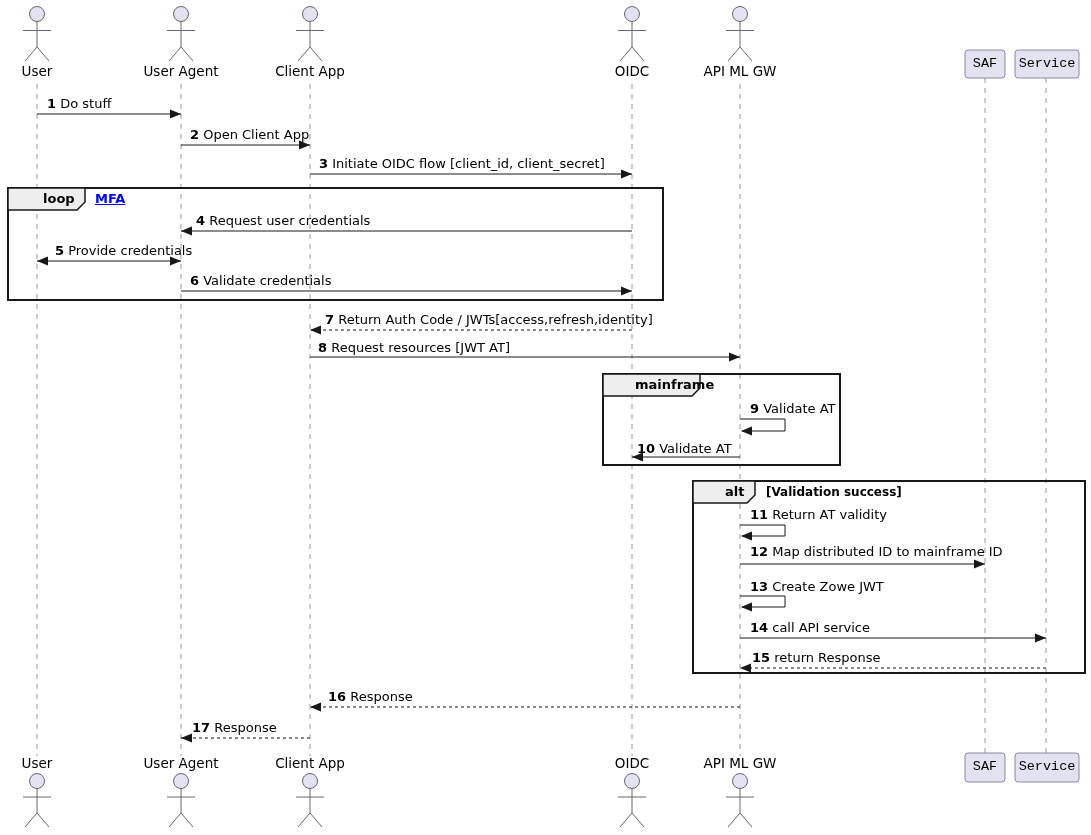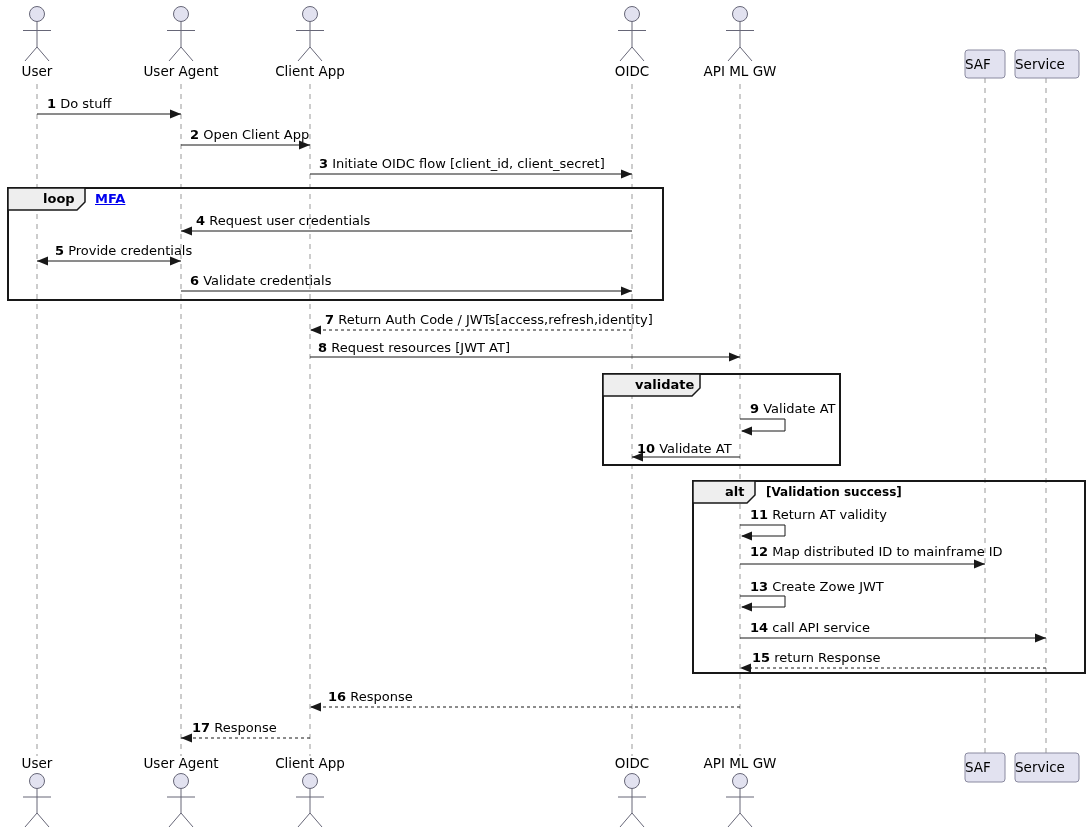--- a/index.html
+++ b/index.html
@@ -12,21 +12,21 @@
   .pbox{fill:#E2E2F0;stroke:#8a8aa0;stroke-width:1;}
   .frame{fill:none;stroke:#181818;stroke-width:2;}
   .pent{fill:#EEEEEE;stroke:#181818;stroke-width:1.5;}
   .msgline{stroke:#181818;stroke-width:1;fill:none;}
   .dashed{stroke-dasharray:3,3;}
   .head{fill:#181818;stroke:none;}
   .lbl{position:absolute;font-size:13px;line-height:15px;height:15px;white-space:nowrap;color:#000;}
   .lbl b{font-weight:bold;}
   .actor-lbl{position:absolute;width:140px;text-align:center;font-size:13.5px;line-height:15px;
              white-space:nowrap;color:#000;}
-  .part-lbl{position:absolute;font-size:13.5px;line-height:16px;color:#000;}
+  .part-lbl{position:absolute;text-align:center;font-size:13.5px;line-height:16px;color:#000;font-family:Liberation Mono, monospace;}
   .op-lbl{position:absolute;font-size:13px;font-weight:bold;line-height:16px;color:#000;white-space:nowrap;margin-left:20px;}
   .guard-lbl{position:absolute;font-size:12px;font-weight:bold;line-height:16px;color:#000;white-space:nowrap;}
   .link-lbl{position:absolute;font-size:13px;font-weight:bold;line-height:16px;color:#0000EE;
             text-decoration:underline;cursor:pointer;white-space:nowrap;}
 </style>
 </head>
 <body>
 
 <div id="canvas">
 
@@ -216,21 +216,21 @@
 <div class="actor-lbl" style="left:-33px;top:756px">User</div>
 <div class="actor-lbl" style="left:111px;top:756px">User Agent</div>
 <div class="actor-lbl" style="left:240px;top:756px">Client App</div>
 <div class="actor-lbl" style="left:562px;top:756px">OIDC</div>
 <div class="actor-lbl" style="left:670px;top:756px">API ML GW</div>
 <div class="part-lbl" style="left:965px;top:759px;width:40px">SAF</div>
 <div class="part-lbl" style="left:1015px;top:759px;width:64px">Service</div>
 
 <div class="op-lbl" style="left:23px;top:191px">loop</div>
 <div class="link-lbl" style="left:95px;top:191px">MFA</div>
-<div class="op-lbl" style="left:615px;top:377px">validate</div>
+<div class="op-lbl" style="left:615px;top:377px">mainframe</div>
 <div class="op-lbl" style="left:705px;top:484px">alt</div>
 <div class="guard-lbl" style="left:766px;top:484px">[Validation success]</div>
 
 <div class="lbl" style="left:47px;top:96px"><b>1</b> <span>Do stuff</span></div>
 <div class="lbl" style="left:190px;top:127px"><b>2</b> <span>Open Client App</span></div>
 <div class="lbl" style="left:319px;top:156px"><b>3</b> <span>Initiate OIDC flow [client_id, client_secret]</span></div>
 <div class="lbl" style="left:196px;top:213px"><b>4</b> <span>Request user credentials</span></div>
 <div class="lbl" style="left:55px;top:243px"><b>5</b> <span>Provide credentials</span></div>
 <div class="lbl" style="left:190px;top:273px"><b>6</b> <span>Validate credentials</span></div>
 <div class="lbl" style="left:325px;top:312px"><b>7</b> <span>Return Auth Code / JWTs[access,refresh,identity]</span></div>

